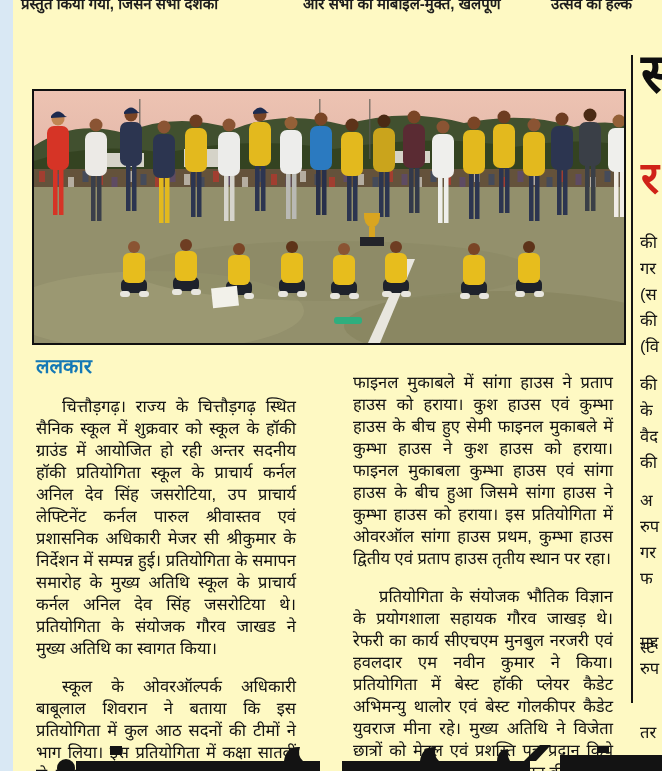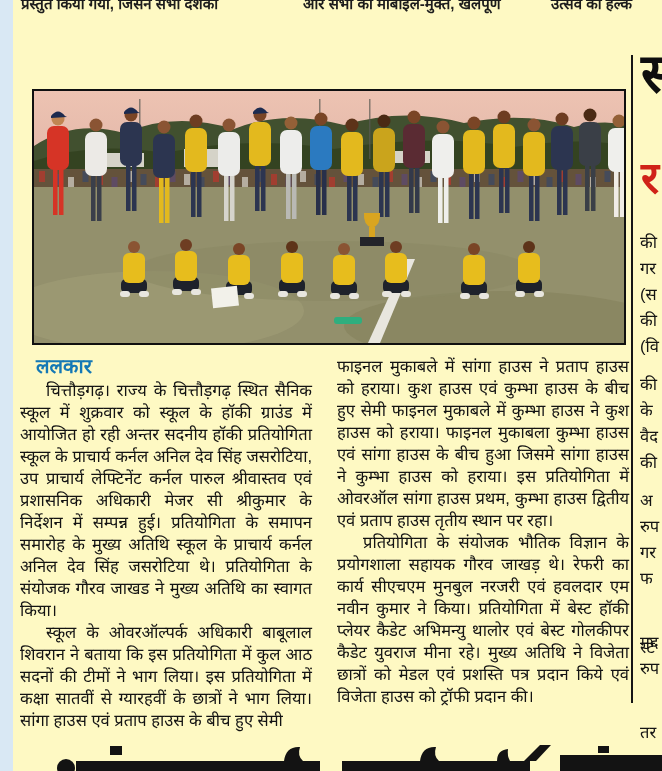--- a/index.html
+++ b/index.html
@@ -37,21 +37,21 @@
 
   .credit{
     position:absolute;left:36px;top:352px;width:290px;
     text-align:left;font-size:20px;font-weight:700;color:#1478b5;
   }
 
   .col{
     position:absolute;width:292px;
     font-size:16.5px;line-height:22px;text-align:justify;color:#131313;
   }
-  .col p{margin:0;}
+  .col p{margin:16px;}
   .col p.indent{text-indent:26px;}
   .col1{left:20px;top:379px;height:330px;}
   .col2{left:337px;top:355px;height:352px;}
 
   .vrule{
     position:absolute;left:631px;top:55px;width:2px;height:648px;
     background:#151515;
   }
 
   

